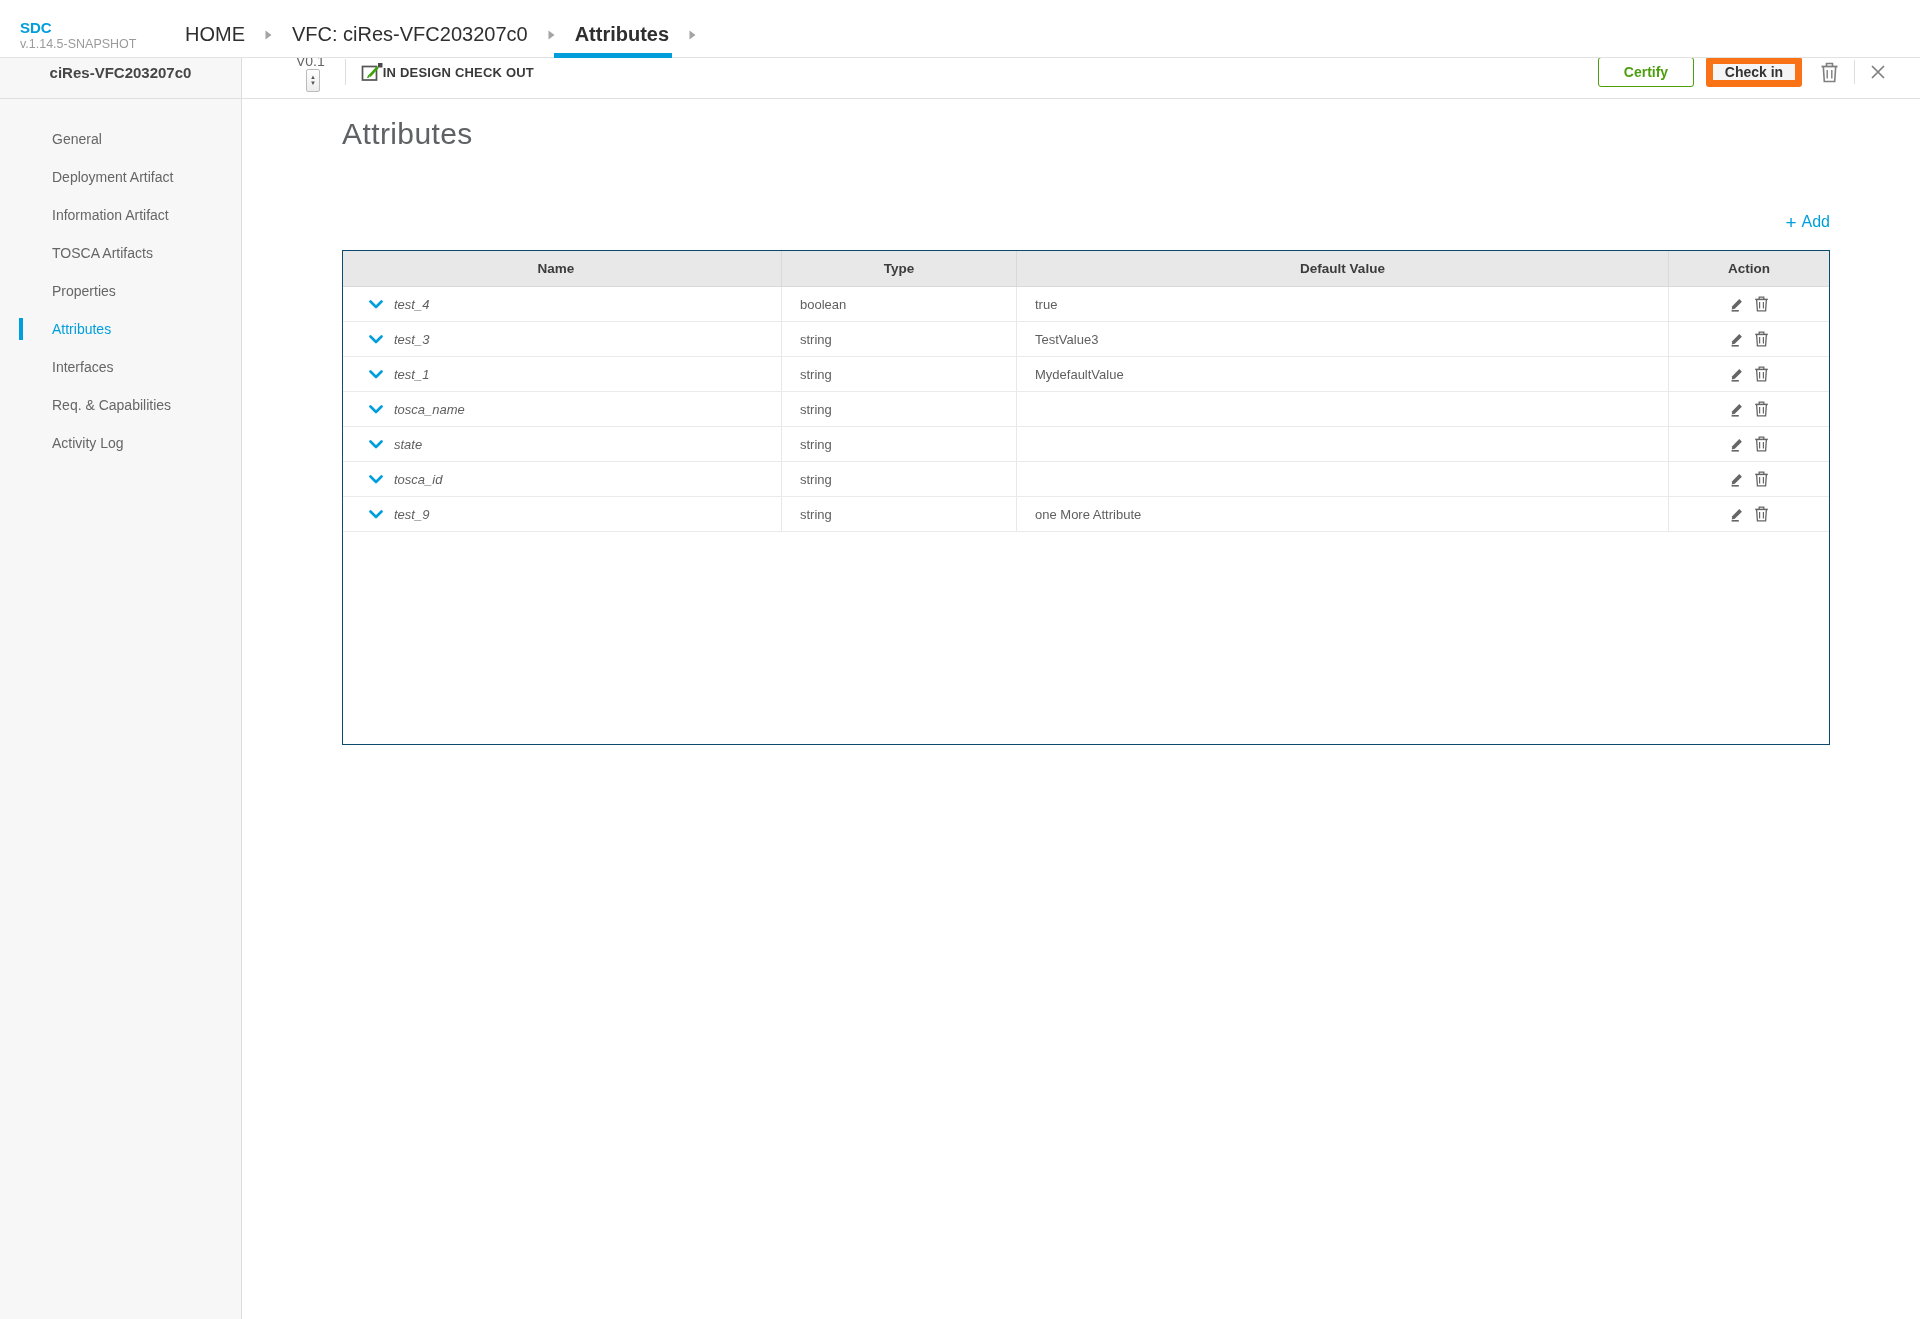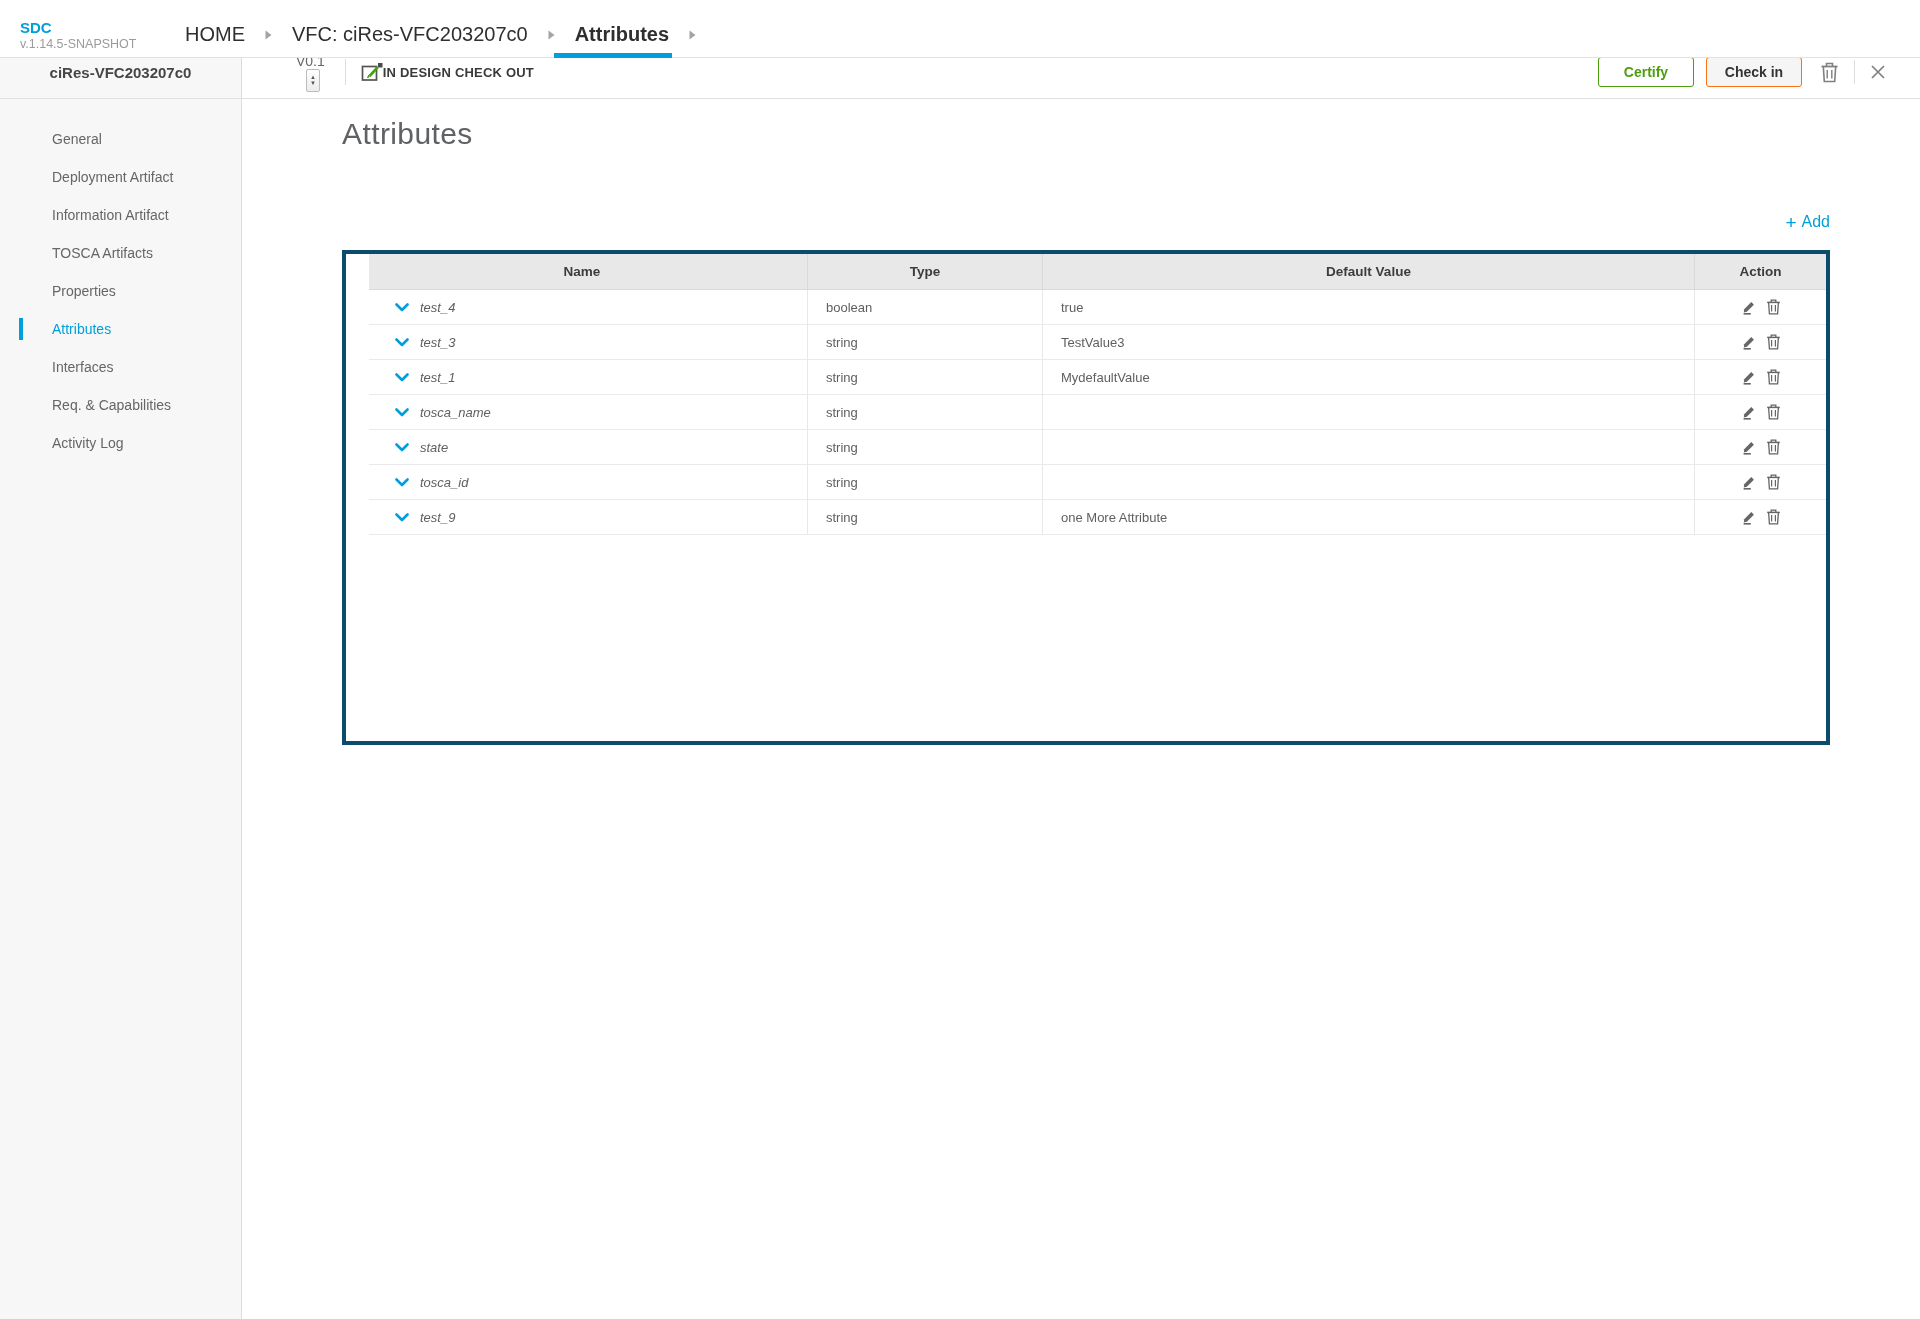--- a/index.html
+++ b/index.html
@@ -34,21 +34,21 @@
                      background:linear-gradient(#fff,#ececec); display:flex; flex-direction:column;
                      align-items:center; justify-content:center; cursor:pointer; }
   .version-spinner span { font-size:6px; line-height:6px; color:#555; }
   .v-divider { width:1px; height:26px; background:#ddd; margin:0 15px; }
   .status-group { display:flex; align-items:center; gap:0; }
   .status-text { font-size:13px; font-weight:700; color:#3a3a3a; letter-spacing:.2px; }
   .toolbar-right { margin-left:auto; display:flex; align-items:center; margin-right:24px; }
   .btn { height:30px; min-width:96px; padding:0 4px; border-radius:3px; font-size:14px;
          font-weight:600; display:flex; align-items:center; justify-content:center; cursor:pointer; }
   .btn-certify { background:#fff; border:1px solid var(--green); color:var(--green); }
-  .btn-checkin { background:#f5f5f5; border:1px solid #f97316; color:#333; margin-left:12px; }
+  .btn-checkin { background:#f5f5f5; border:7px solid #f97316; color:#333; margin-left:12px; }
   .icon-btn { display:flex; align-items:center; justify-content:center; cursor:pointer; padding:0 10px; }
   .tb-divider { width:1px; height:24px; background:#ddd; margin:0 5px; }
 
   
   .sidebar { position:absolute; top:99px; left:0; width:242px; bottom:0;
              background:#f7f7f7; border-right:1px solid #dcdcdc; padding-top:21px; }
   .side-item { height:38px; line-height:38px; padding-left:52px; font-size:14px;
                color:#666; position:relative; cursor:pointer; white-space:nowrap; }
   .side-item.active { color:var(--accent); }
   .side-item.active::before { content:""; position:absolute; left:19px; top:8px;
@@ -59,21 +59,21 @@
   .page-title { margin:14px 0 0 100px; font-size:30px; font-weight:400;
                 color:#5f6265; letter-spacing:.4px; line-height:42px; }
   .add-row { width:1488px; margin:56px 0 0 100px; height:22px;
              display:flex; justify-content:flex-end; align-items:center; }
   .add-link { display:flex; align-items:center; color:var(--accent); cursor:pointer; }
   .add-link .plus { font-size:19px; line-height:19px; margin-right:5px; font-weight:400; }
   .add-link .add-text { font-size:16px; }
 
   
   .attr-table { width:1488px; height:495px; margin:17px 0 0 100px;
-                border:4px solid #0c4a6e; display:flex; flex-direction:column;padding-left:23px; }
+                border:1px solid #0c4a6e; display:flex; flex-direction:column; }
   .t-head { display:flex; height:36px; background:#e8e8e8; flex-shrink:0;
             border-bottom:1px solid #d9d9d9; }
   .t-head .hcell { display:flex; align-items:center; justify-content:center;
                    font-size:13.5px; font-weight:700; color:#3c3c3c;
                    border-left:1px solid #d9d9d9; }
   .t-head .hcell:first-child { border-left:none; }
   .t-row { display:flex; height:35px; border-bottom:1px solid #eaeaea; flex-shrink:0; background:#fff; }
   .t-row .cell { display:flex; align-items:center; font-size:13px; color:#5f5f5f;
                  border-left:1px solid #e8e8e8; overflow:hidden; white-space:nowrap; }
   .t-row .cell:first-child { border-left:none;font-style:italic; }

